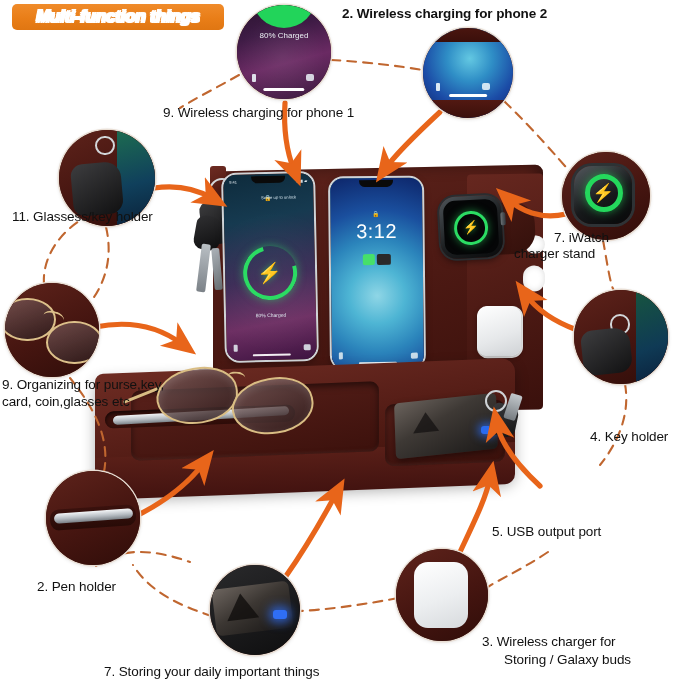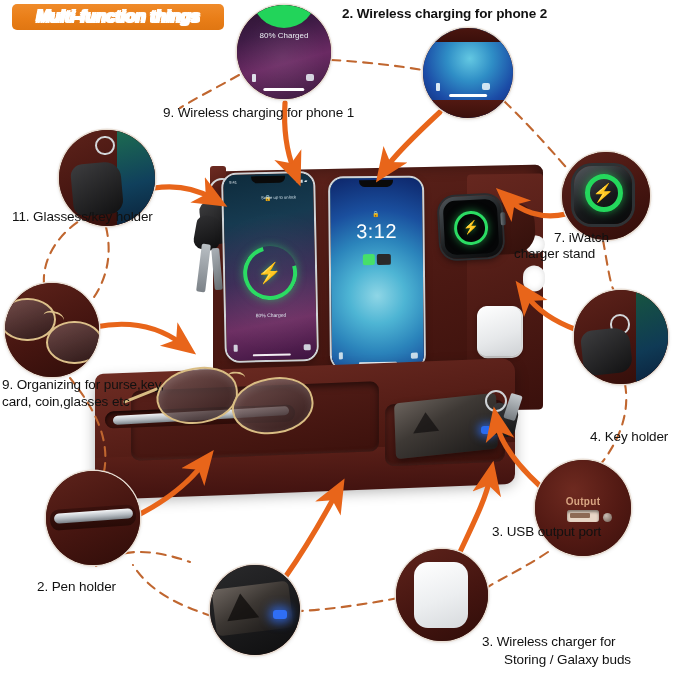--- a/index.html
+++ b/index.html
@@ -592,28 +592,20 @@
   </div>
 
   <div class="callout" style="left:574px; top:290px; width:94px; height:94px;">
     <div class="inner art-wood">
       <div class="c-phoneedge"></div>
       <div class="c-keyring2"></div>
       <div class="c-keyfob"></div>
     </div>
   </div>
 
-  <div class="callout" style="left:535px; top:460px; width:96px; height:96px;">
-    <div class="inner">
-      <div class="c-usbplate"></div>
-      <div class="c-usbtext">Output</div>
-      <div class="c-usbport"></div>
-      <div class="c-led"></div>
-    </div>
-  </div>
 
   <div class="callout" style="left:396px; top:549px; width:92px; height:92px;">
     <div class="inner art-wood">
       <div class="c-airpod"></div>
     </div>
   </div>
 
   <div class="callout" style="left:210px; top:565px; width:90px; height:90px;">
     <div class="inner art-dark">
       <div class="c-wallet"></div>
@@ -642,23 +634,24 @@
       <div style="position:absolute;left:38%;top:6%;width:20%;height:20%;border:2.6px solid #d2d6d9;border-radius:50%"></div>
       <div style="position:absolute;left:14%;top:34%;width:52%;height:54%;background:linear-gradient(150deg,#3d3d3f,#101011);border-radius:12px 16px 14px 12px;transform:rotate(-5deg)"></div>
     </div>
   </div>
 
   <div class="label" style="left:163px; top:105px;">9. Wireless charging for phone 1</div>
   <div class="label" style="left:342px; top:6px; font-weight:600;">2. Wireless charging for phone 2</div>
   <div class="label" style="left:554px; top:230px;">7. iWatch</div>
   <div class="label" style="left:514px; top:246px;">charger stand</div>
   <div class="label" style="left:590px; top:385px;margin-top:44px;">4. Key holder</div>
-  <div class="label" style="left:492px; top:524px;">3. USB output port</div>
+  <div class="label" style="left:492px; top:524px;">5. USB output port</div>
   <div class="label" style="left:482px; top:634px;">3. Wireless charger for</div>
   <div class="label" style="left:504px; top:652px;">Storing / Galaxy buds</div>
+  <div class="label" style="left:104px; top:664px;">7. Storing your daily important things</div>
   <div class="label" style="left:37px; top:579px;">2. Pen holder</div>
   <div class="label" style="left:2px; top:377px;">9. Organizing for purse,key,</div>
   <div class="label" style="left:2px; top:394px;">card, coin,glasses etc</div>
   <div class="label" style="left:12px; top:209px;">11. Glassess/key holder</div>
 
   <div id="title-badge">
     <span>Multi-function things</span>
   </div>
 
 </div>

